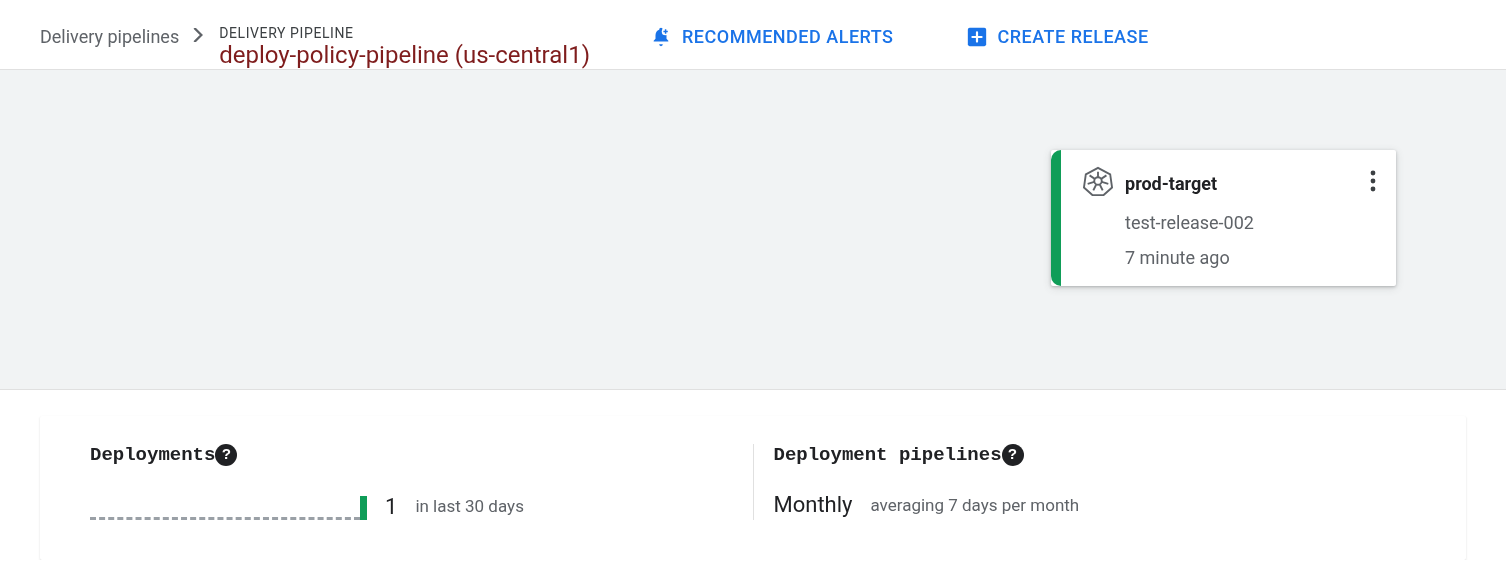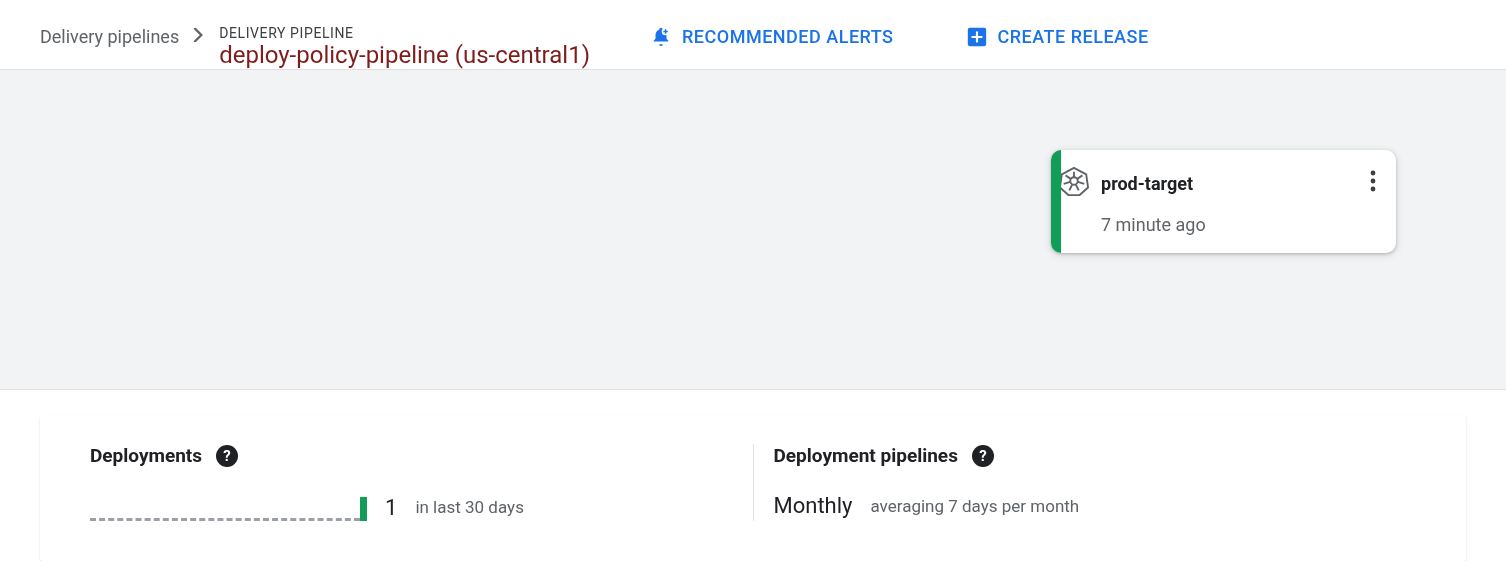--- a/index.html
+++ b/index.html
@@ -57,23 +57,23 @@
     height: 320px;
     position: relative;
     border-bottom: 1px solid #e0e0e0;
   }
   .target-card {
     position: absolute;
     top: 80px;
     right: 110px;
     width: 345px;
     background: #fff;
-    border-radius: 10px;
+    border-radius: 2px;
     box-shadow: 0 1px 3px rgba(60,64,67,.3), 0 2px 8px rgba(60,64,67,.15);
-    padding: 16px 16px 18px 8px;
+    padding: 16px 16px 18px 32px;
   }
   .target-card::before {
     content: "";
     position: absolute;
     left: 0; top: 0; bottom: 0;
     width: 10px;
     background: #0f9d58;
     border-top-left-radius: 10px;
     border-bottom-left-radius: 10px;
   }
@@ -110,24 +110,24 @@
     padding: 28px 30px 40px 30px;
   }
   .metric {
     flex: 1;
     padding: 0 20px;
   }
   .metric + .metric { border-left: 1px solid #e0e0e0; }
   .metric-head {
     display: flex;
     align-items: center;
-    gap: 14px;
     font-size: 19px;
     font-weight: 700;
     color: #202124;
+    font-family: Liberation Mono, monospace;
   }
   .help-icon {
     width: 22px; height: 22px;
     border-radius: 50%;
     background: #202124;
     color: #fff;
     display: inline-flex;
     align-items: center;
     justify-content: center;
     font-size: 15px;
@@ -223,20 +223,21 @@
       </span>
       <span class="target-title">prod-target</span>
       <span class="kebab">
         <svg width="6" height="22" viewBox="0 0 6 22">
             <circle cx="3" cy="3" r="2.4" fill="#3c4043"></circle>
             <circle cx="3" cy="11" r="2.4" fill="#3c4043"></circle>
             <circle cx="3" cy="19" r="2.4" fill="#3c4043"></circle>
           </svg>
       </span>
     </div>
+    <div class="target-sub">test-release-002</div>
     <div class="target-time">7 minute ago</div>
   </div>
 </div>
 
 <div class="metrics">
   <div class="metric">
     <div class="metric-head">
       <span>Deployments</span>
       <span class="help-icon">?</span>
     </div>

